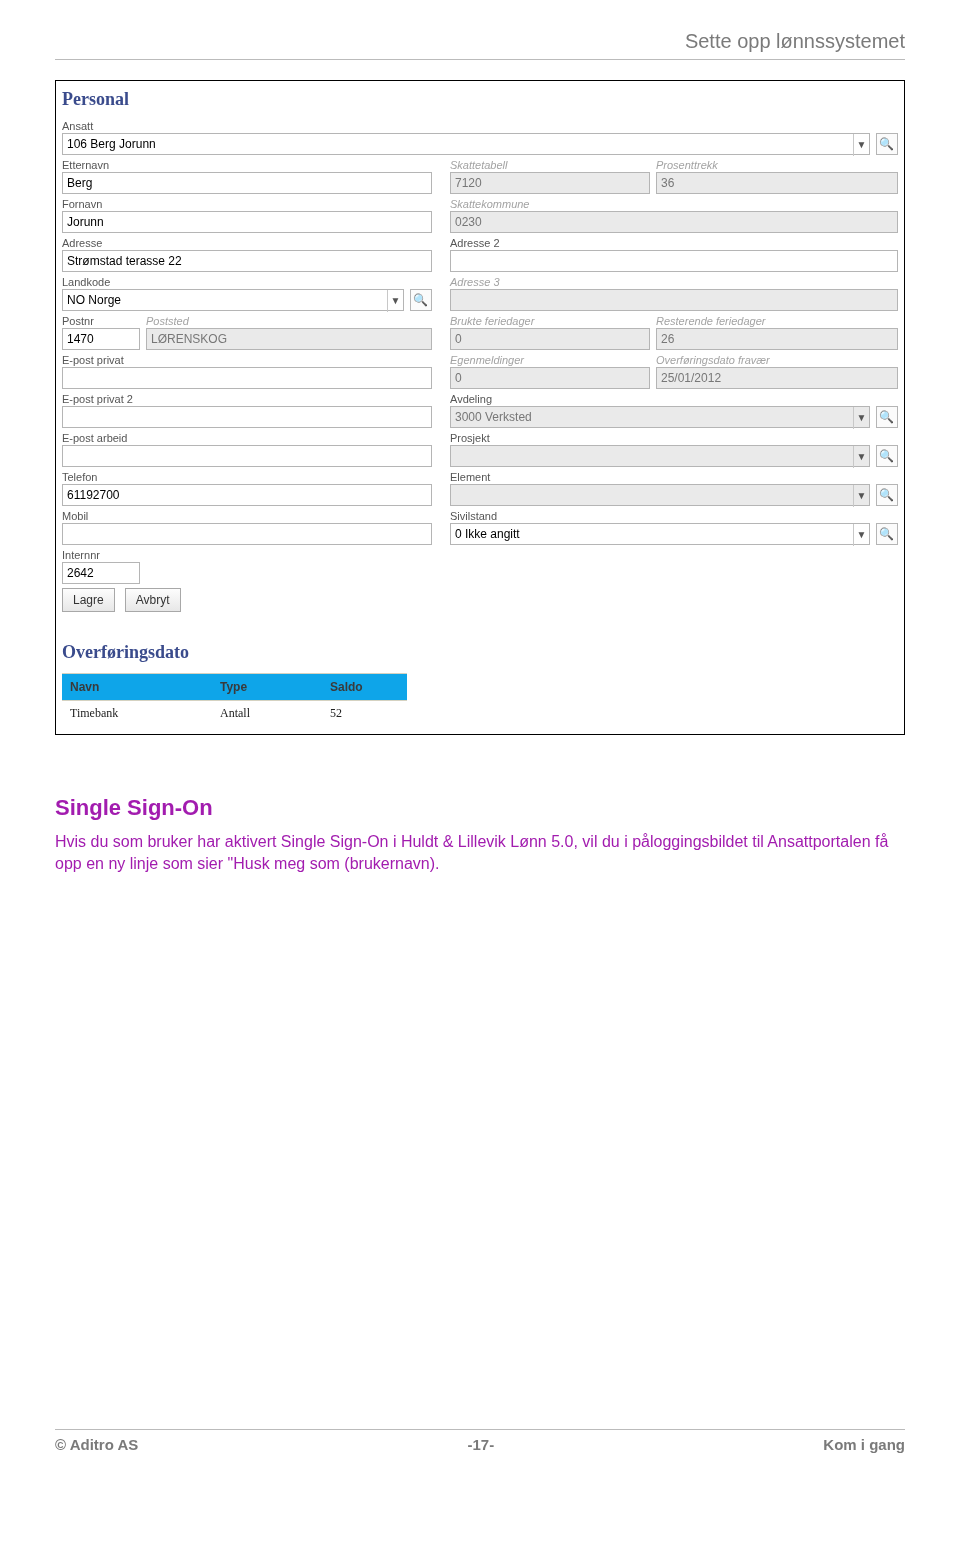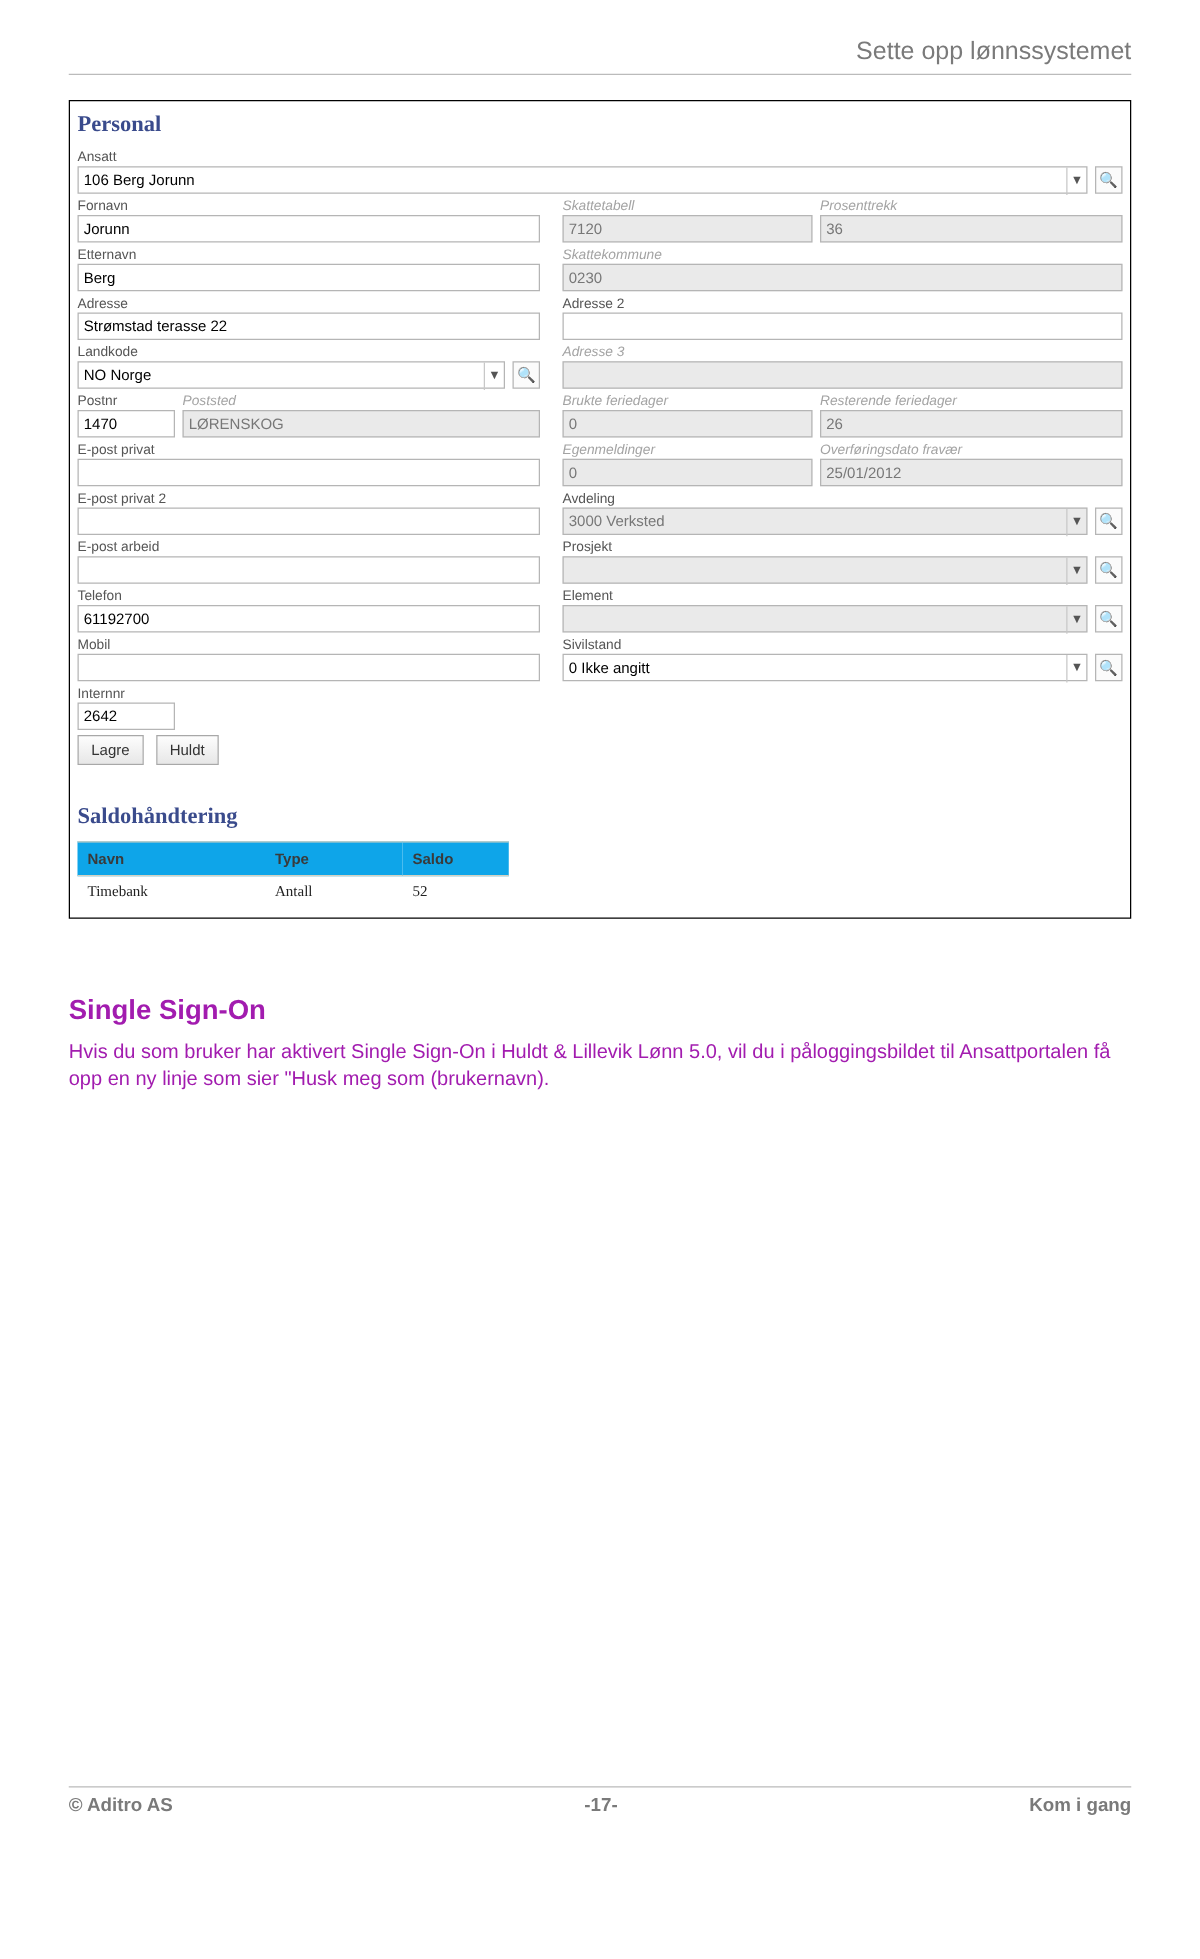--- a/index.html
+++ b/index.html
@@ -121,28 +121,28 @@
         </div>
       </div>
       <div class="mag">🔍</div>
     </div>
 
     <div style="display:flex; gap:18px;">
 
       <div style="width:370px">
         <div class="row">
             <div class="col" style="flex:1">
+          <span class="lbl">Etternavn</span>
+          <div class="fld"><span>Berg</span></div>
+        </div>
+          </div>
+        <div class="row">
+            <div class="col" style="flex:1">
           <span class="lbl">Fornavn</span>
           <div class="fld"><span>Jorunn</span></div>
-        </div>
-          </div>
-        <div class="row">
-            <div class="col" style="flex:1">
-          <span class="lbl">Etternavn</span>
-          <div class="fld"><span>Berg</span></div>
         </div>
           </div>
         <div class="row">
             <div class="col" style="flex:1">
           <span class="lbl">Adresse</span>
           <div class="fld"><span>Strømstad terasse 22</span></div>
         </div>
           </div>
         <div class="row">
           <div class="col" style="flex:1">
@@ -195,21 +195,21 @@
         </div>
           </div>
         <div class="row">
             <div class="col" style="width:78px">
           <span class="lbl">Internnr</span>
           <div class="fld"><span>2642</span></div>
         </div>
           </div>
         <div class="row" style="margin-top:4px">
           <div class="btn">Lagre</div>
-          <div class="btn">Huldt</div>
+          <div class="btn">Avbryt</div>
         </div>
       </div>
 
       <div style="flex:1">
         <div class="row">
           <div class="col" style="width:200px">
             <span class="lbl dim">Skattetabell</span>
             <div class="fld ro"><span>7120</span></div>
           </div>
           <div class="col" style="flex:1">
@@ -292,21 +292,21 @@
               <span>0 Ikke angitt</span>
               <span class="chev">▼</span>
             </div>
           </div>
           <div class="mag">🔍</div>
         </div>
       </div>
     </div>
 
     <div class="saldo-wrap">
-      <div class="sect-title">Saldohåndtering</div>
+      <div class="sect-title">Overføringsdato</div>
       <div class="saldo-tbl">
         <div class="th">Navn</div>
         <div class="th">Type</div>
         <div class="th">Saldo</div>
         <div class="td">Timebank</div>
         <div class="td">Antall</div>
         <div class="td">52</div>
       </div>
     </div>
   </div>

